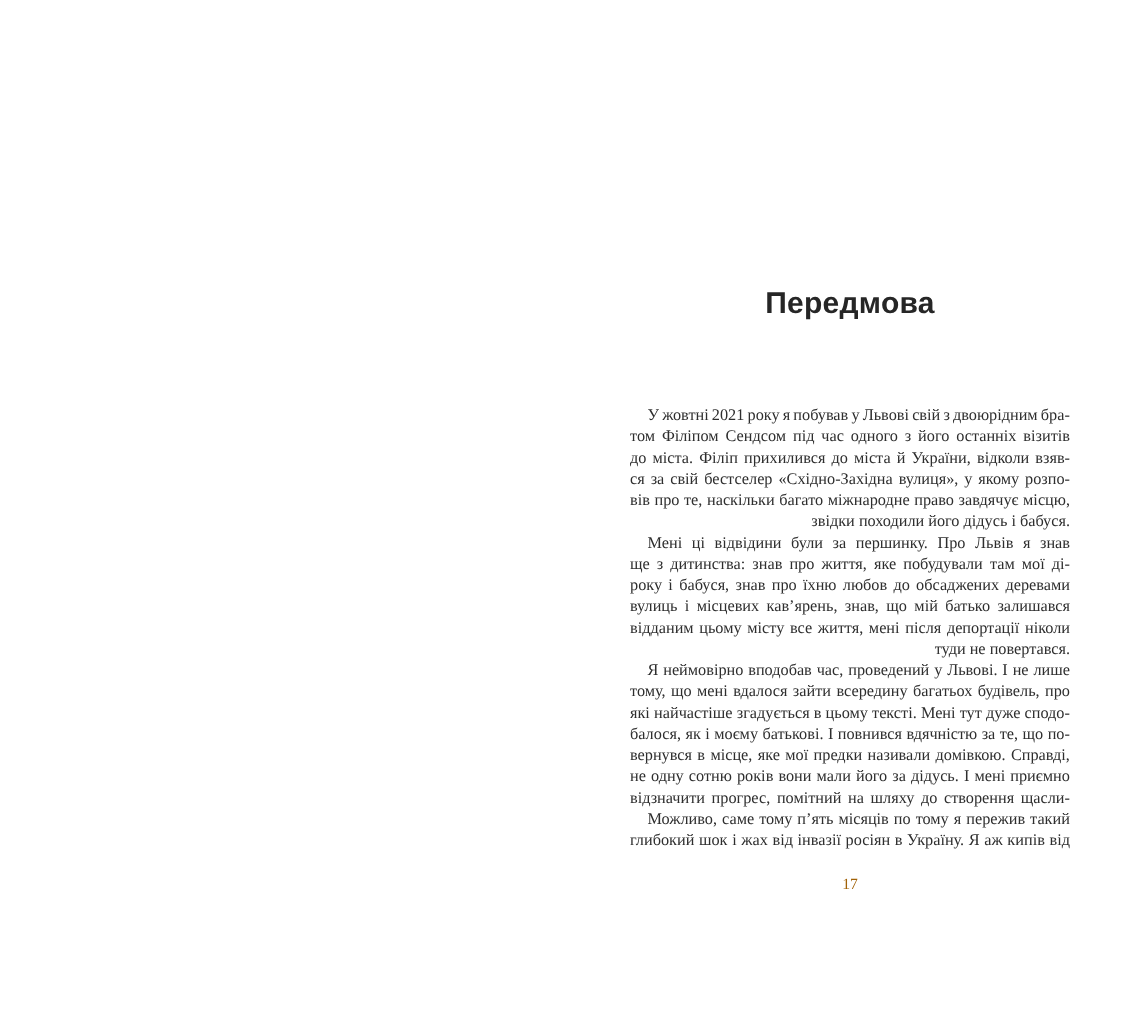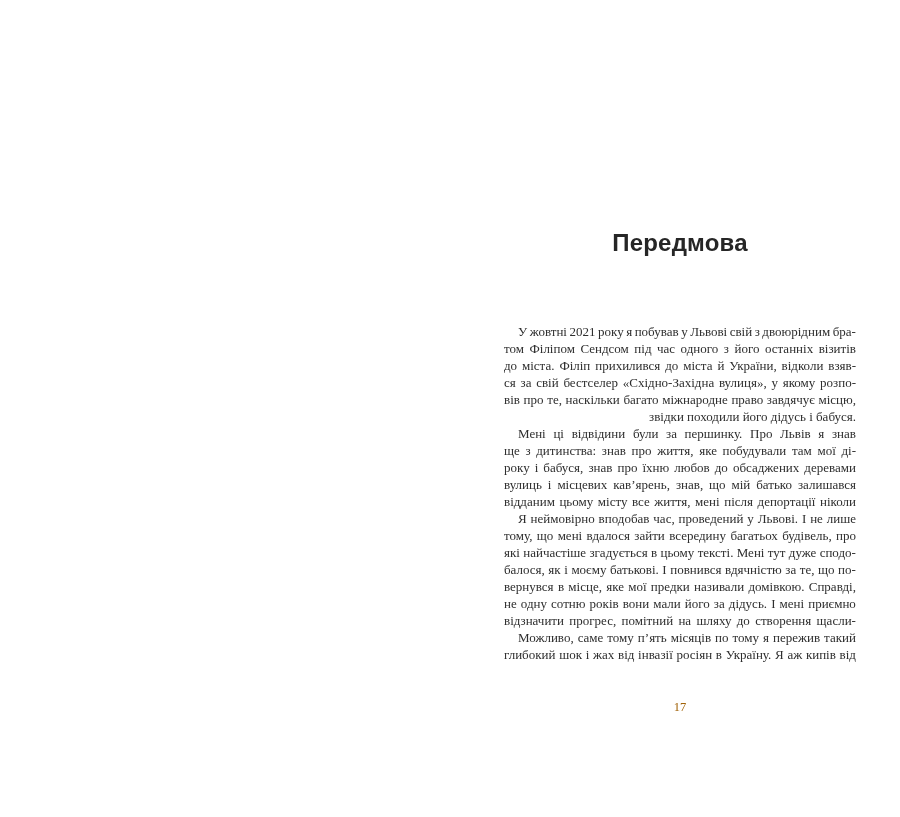--- a/index.html
+++ b/index.html
@@ -188,20 +188,21 @@
         <span>відданим</span>
         <span>цьому</span>
         <span>місту</span>
         <span>все</span>
         <span>життя,</span>
         <span>мені</span>
         <span>після</span>
         <span>депортації</span>
         <span>ніколи</span>
       </div>
+    <div class="bline last">туди не повертався.</div>
 
     <div class="bline jline indent">
         <span>Я</span>
         <span>неймовірно</span>
         <span>вподобав</span>
         <span>час,</span>
         <span>проведений</span>
         <span>у</span>
         <span>Львові.</span>
         <span>І</span>

